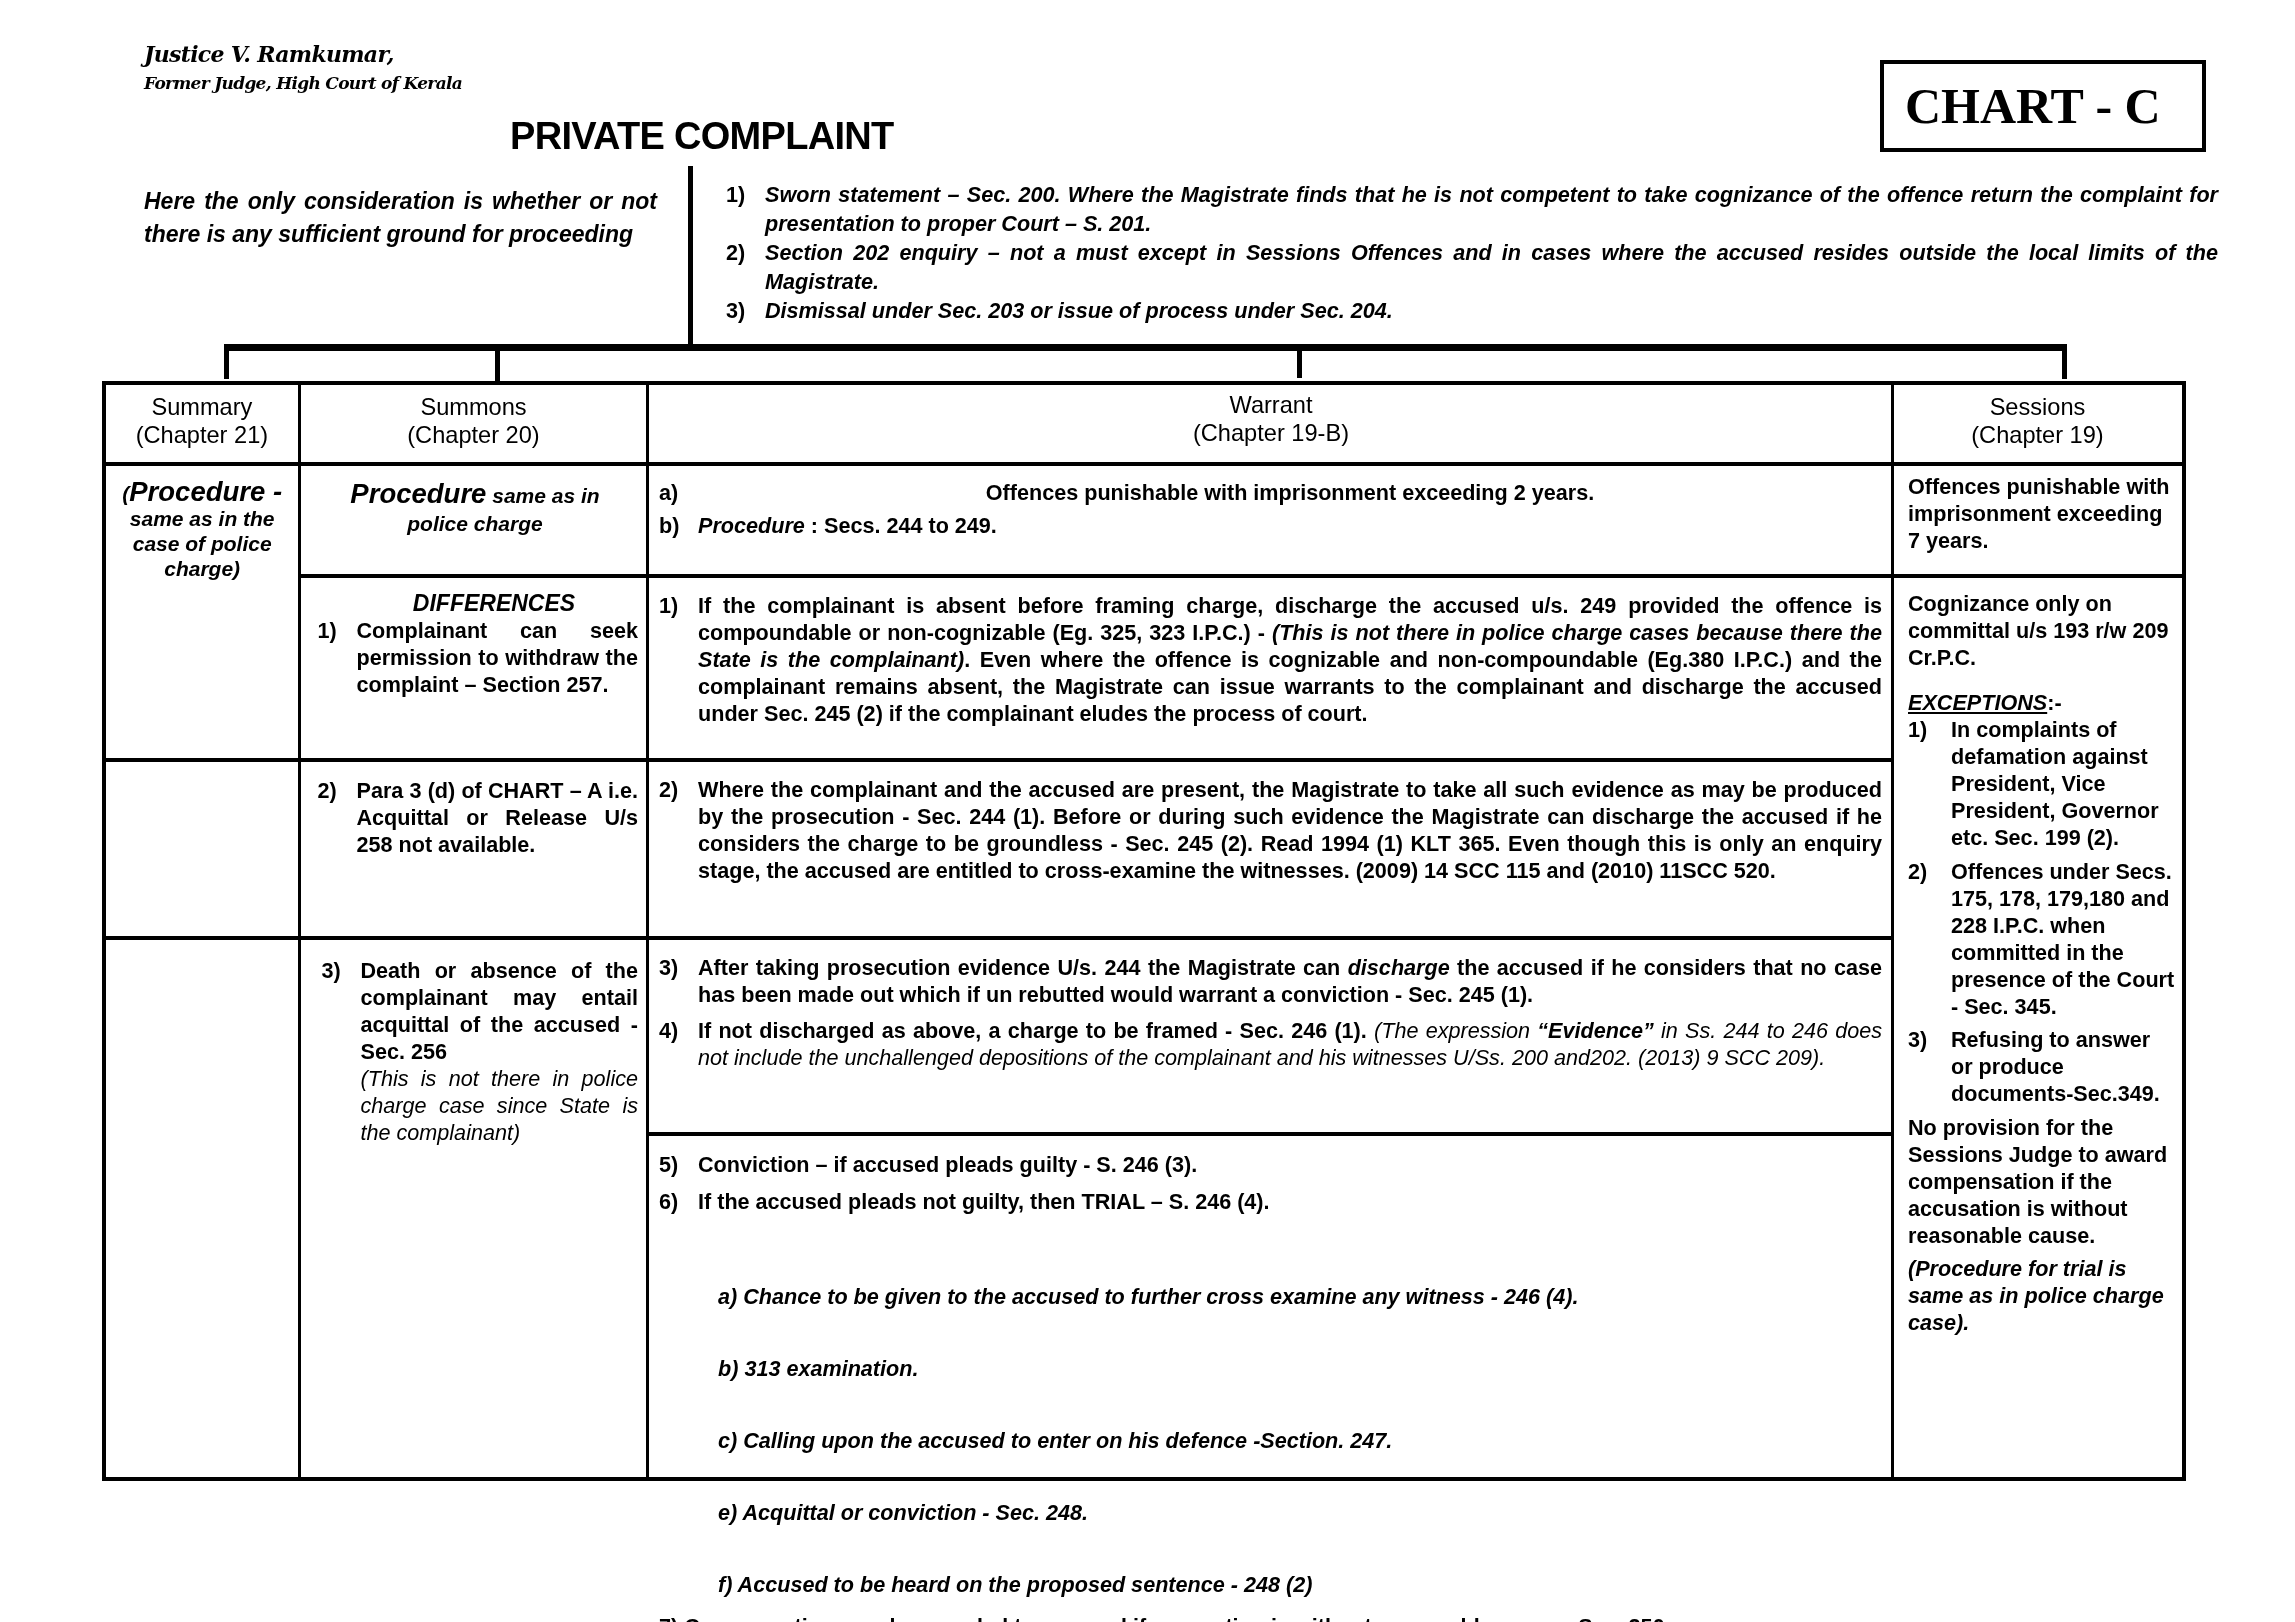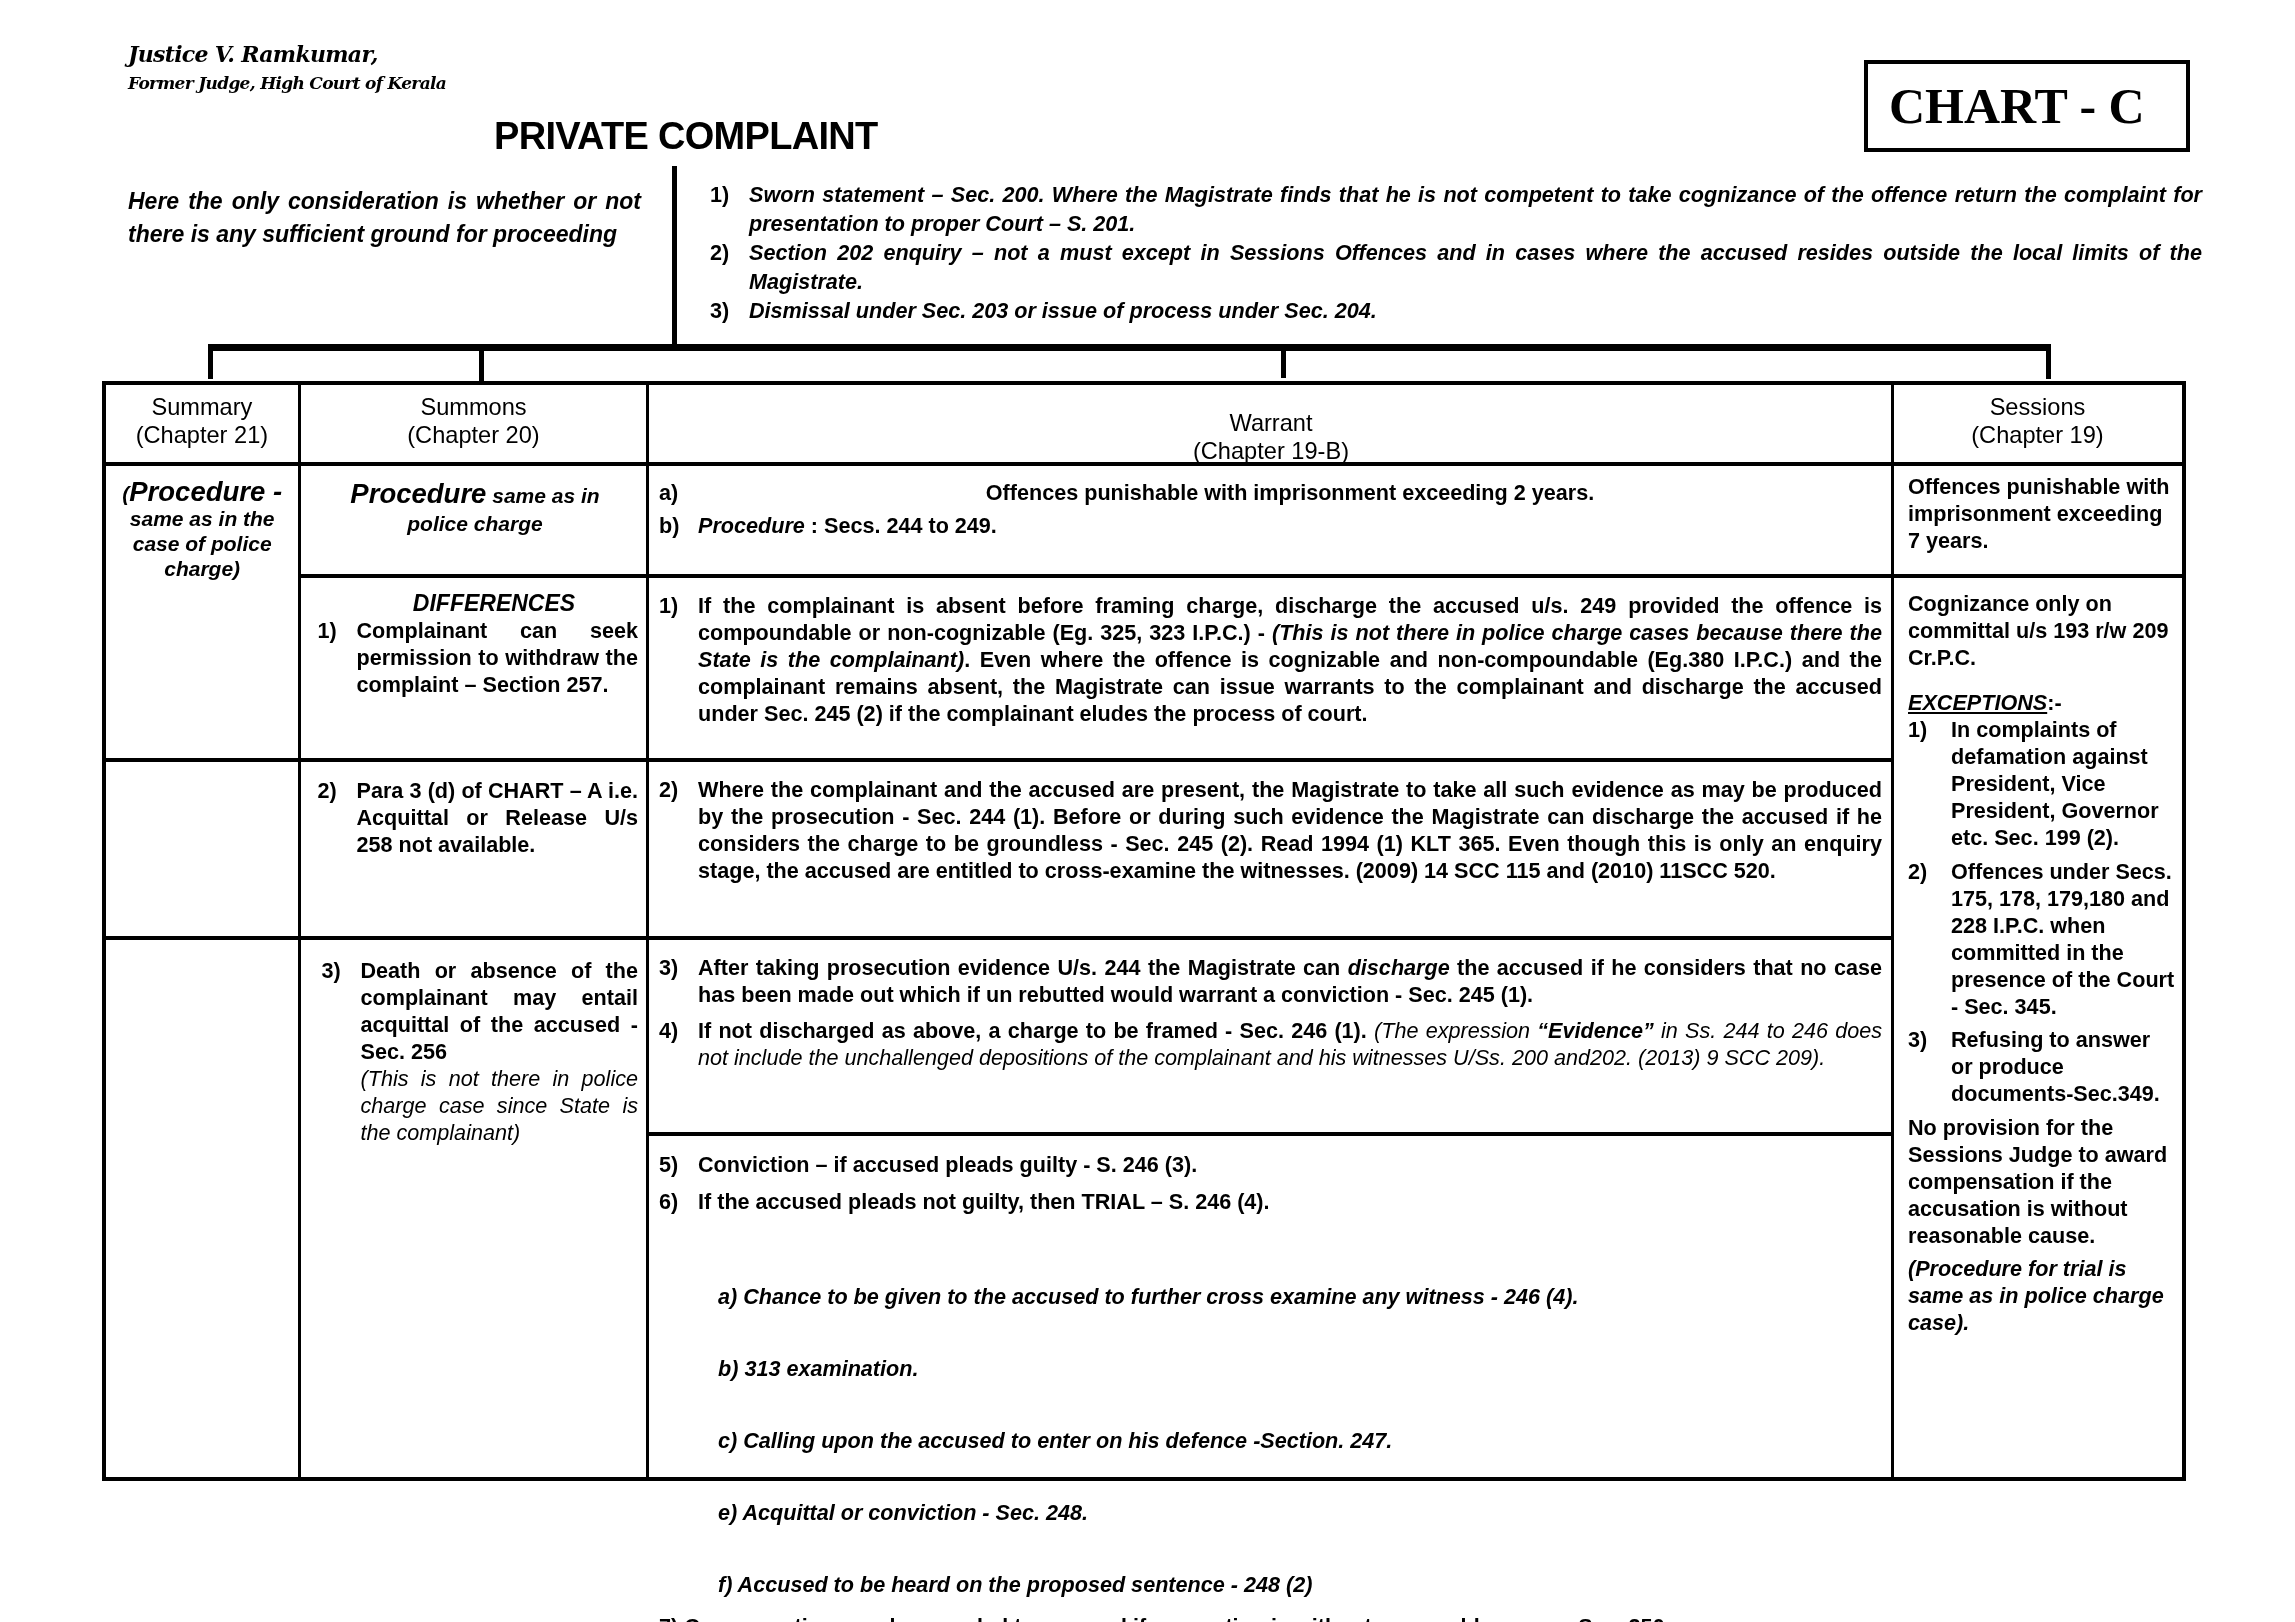--- a/index.html
+++ b/index.html
@@ -1,17 +1,17 @@
 <!DOCTYPE html>
 <html style="font-size:10.5px"><head>
 <meta charset="utf-8">
 <style>
   html, body { margin:0; padding:0; background:#ffffff; }
   body { width:2295px; height:1622px; position:relative; overflow:hidden; color:#000; font-family:"Liberation Sans", sans-serif; }
-  .abs { position:absolute; }
+  .abs { position:absolute;margin-left:16px; }
   .author-name { left:128px; top:41px; font-family:"DejaVu Serif", serif; font-style:italic; font-weight:bold; font-size:22px; letter-spacing:-0.7px; }
   .author-title { left:128px; top:73px; font-family:"DejaVu Serif", serif; font-style:italic; font-weight:bold; font-size:17px; letter-spacing:-0.7px;text-align:right; }
   .page-title { left:494px; top:115px; font-weight:bold; font-size:38px; letter-spacing:-0.7px; }
   .chart-label-box { left:1864px; top:60px; width:326px; height:92px; border:4.6px solid #000; box-sizing:border-box; display:flex; align-items:center; padding-left:21px; }
   .chart-label-box span { font-family:"Liberation Serif", serif; font-weight:bold; font-size:50px; }
   .consideration { left:128px; top:185px; width:513px; font-style:italic; font-weight:bold; font-size:23px; line-height:33px; text-align:justify; text-align-last:left; }
   .stem { left:672px; top:166px; width:5.2px; height:184px; background:#000; }
   .steps { left:710px; top:180px; width:1492px; font-style:italic; font-weight:bold; font-size:21.6px; line-height:29px; }
   .steps ol { margin:0; padding:0; list-style:none; }
   .steps li { display:flex; text-align:justify; }
@@ -92,21 +92,21 @@
   <div class="line" style="left:544px;top:751px;width:1248px;height:3.9px;"></div>
 
   <div class="cell hdr" style="left:3.9px;top:3.9px;width:192px;">
     <div>Summary</div>
     <div>(Chapter 21)</div>
   </div>
   <div class="cell hdr" style="left:199px;top:3.9px;width:345px;">
     <div>Summons</div>
     <div>(Chapter 20)</div>
   </div>
-  <div class="cell hdr" style="left:548px;top:20px;width:1242px;">
+  <div class="cell hdr" style="left:548px;top:2px;width:1242px;">
     <div>Warrant</div>
     <div>(Chapter 19-B)</div>
   </div>
   <div class="cell hdr" style="left:1792px;top:3.9px;width:287px;">
     <div>Sessions</div>
     <div>(Chapter 19)</div>
   </div>
 
   <div class="cell it bold" style="left:9.2px;top:98px;width:182px;text-align:center;font-size:21px;line-height:25px;">
     <span>(</span><span style="font-size:27.5px;">Procedure -</span><br>

